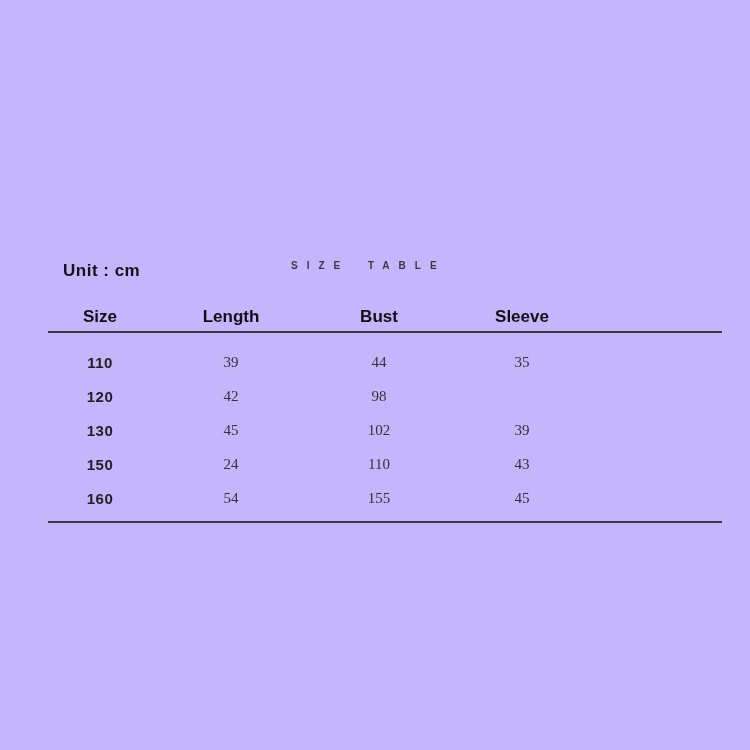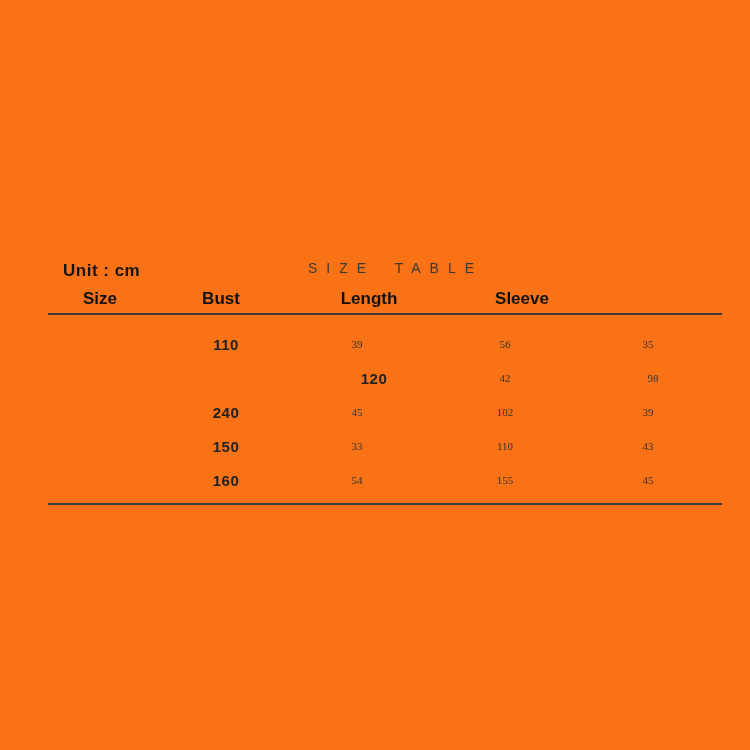--- a/index.html
+++ b/index.html
@@ -11,65 +11,64 @@
     width: 750px;
     height: 750px;
     position: relative;
     overflow: hidden;
     font-family: "Liberation Sans", sans-serif;
     color: #111111;
   }
   .canvas {
     position: absolute;
     inset: 0;
-    background: #f97316;
+    background: #c4b5fd;
   }
   .unit-label {
     position: absolute;
     left: 63px;
     top: 261px;
     font-size: 17px;
     font-weight: 700;
     color: #141414;
     letter-spacing: 0.5px;
     white-space: pre;
   }
   .size-table-title {
     position: absolute;
-    left: 308px;
+    left: 291px;
     top: 260px;
-    font-size: 14px;
-    font-weight: 400;
+    font-size: 10px;
+    font-weight: 700;
     color: #3a3a3a;
     letter-spacing: 9px;
     word-spacing: 7px;
     white-space: pre;
   }
   .size-table {
     position: absolute;
     left: 48px;
-    top: 284px;
+    top: 302px;
     width: 674px;
   }
   .tbl-row {
     display: flex;
     align-items: center;
   }
   .tbl-header {
     height: 29px;
     border-bottom: 2px solid #3b3b3b;
   }
   .tbl-body {
     padding-top: 12px;
     padding-bottom: 6px;
     border-bottom: 2px solid #3b3b3b;
   }
   .tbl-body .tbl-row {
     height: 34px;
-    justify-content: flex-end;
   }
   .cell {
     text-align: center;
     flex: 0 0 auto;
   }
   .c-size   { width: 104px; }
   .c-length { width: 158px; }
   .c-bust   { width: 138px; }
   .c-sleeve { width: 148px; }
   .tbl-header .cell {
@@ -80,69 +79,69 @@
   .tbl-body .c-size {
     font-size: 15px;
     font-weight: 700;
     color: #222222;
     letter-spacing: 0.5px;
   }
   .tbl-body .c-length,
   .tbl-body .c-bust,
   .tbl-body .c-sleeve {
     font-family: "Liberation Serif", "DejaVu Serif", serif;
-    font-size: 11px;
+    font-size: 15px;
     font-weight: 400;
     color: #333333;
   }
 </style>
 </head>
 <body>
 
 <div class="canvas">
 
   <div class="unit-label">Unit : cm</div>
 
   <div class="size-table-title">SIZE TABLE</div>
 
   <div class="size-table">
 
     <div class="tbl-row tbl-header">
       <div class="cell c-size">Size</div>
+      <div class="cell c-length">Length</div>
       <div class="cell c-bust">Bust</div>
-      <div class="cell c-length">Length</div>
       <div class="cell c-sleeve">Sleeve</div>
     </div>
 
     <div class="tbl-body">
 
       <div class="tbl-row">
         <div class="cell c-size">110</div>
         <div class="cell c-length">39</div>
-        <div class="cell c-bust">56</div>
+        <div class="cell c-bust">44</div>
         <div class="cell c-sleeve">35</div>
       </div>
 
       <div class="tbl-row">
         <div class="cell c-size">120</div>
         <div class="cell c-length">42</div>
         <div class="cell c-bust">98</div>
       </div>
 
       <div class="tbl-row">
-        <div class="cell c-size">240</div>
+        <div class="cell c-size">130</div>
         <div class="cell c-length">45</div>
         <div class="cell c-bust">102</div>
         <div class="cell c-sleeve">39</div>
       </div>
 
 
       <div class="tbl-row">
         <div class="cell c-size">150</div>
-        <div class="cell c-length">33</div>
+        <div class="cell c-length">24</div>
         <div class="cell c-bust">110</div>
         <div class="cell c-sleeve">43</div>
       </div>
 
       <div class="tbl-row">
         <div class="cell c-size">160</div>
         <div class="cell c-length">54</div>
         <div class="cell c-bust">155</div>
         <div class="cell c-sleeve">45</div>
       </div>

